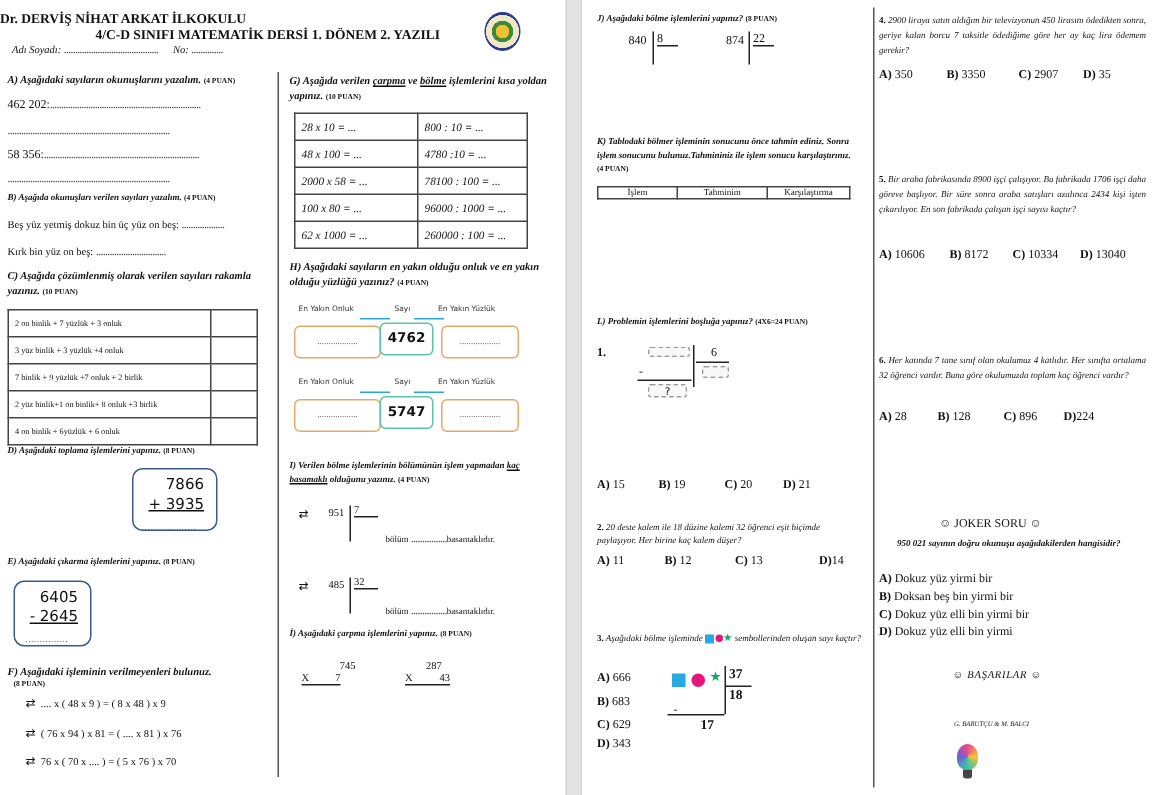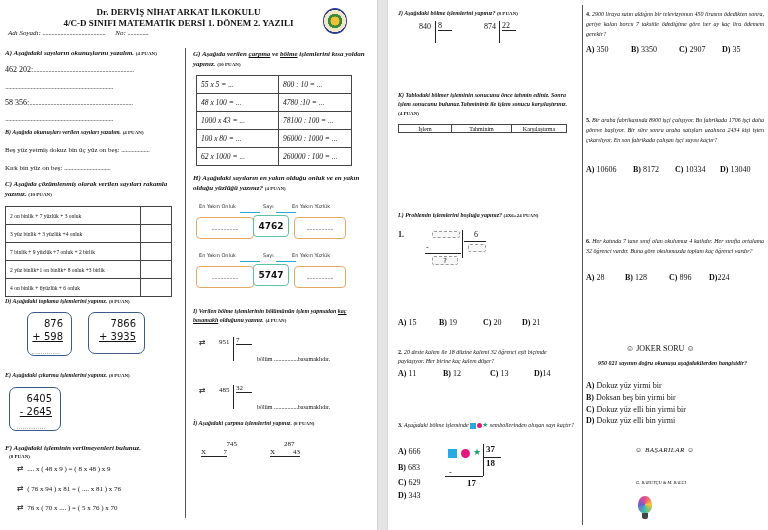--- a/index.html
+++ b/index.html
@@ -30,21 +30,21 @@
 .sym{font-family:"DejaVu Sans",sans-serif;font-size:8px}
 .opt{position:absolute;font-size:8px}
 .opt b{font-weight:bold}
 .dashbox{position:absolute;border:1px dashed #999;border-radius:2px;background:#f8f8f8}
 </style>
 </head>
 <body>
 
 <div id="p1" class="page">
 
-  <div class="abs b t9" style="left:0;width:377px;top:7px;text-align:center;padding-right:20px">Dr. DERVİŞ NİHAT ARKAT İLKOKULU</div>
+  <div class="abs b t9" style="left:0;width:377px;top:7px;text-align:left;padding-right:20px">Dr. DERVİŞ NİHAT ARKAT İLKOKULU</div>
   <div class="abs b t9" style="left:0;width:377px;top:18px;text-align:center;padding-right:20px">4/C-D SINIFI MATEMATİK DERSİ 1. DÖNEM 2. YAZILI</div>
   <div class="abs it t7" style="left:8px;top:28px">
     <span>Adı Soyadı:</span>
     <span class="dots">..........................................</span>
     <span style="margin-left:8px">No:</span>
     <span class="dots">..............</span>
   </div>
 
   <div class="abs" style="left:323px;top:8px;width:24px;height:26px;border-radius:50%;background:radial-gradient(circle,#f2c033 0 25%,#3b8a3a 26% 40%,#f2e6c8 41% 62%,#2a3b8c 63% 100%)"></div>
 
@@ -96,25 +96,20 @@
     <tr>
           <td style="font-size:5.5px">4 on binlik + 6yüzlük + 6 onluk</td>
           <td></td>
         </tr>
   </tbody>
     </table>
 
   <div class="abs b it t6" style="left:5px;top:298px">
     <span>D) Aşağıdaki toplama işlemlerini yapınız.</span> <span class="small">(8 PUAN)</span>
   </div>
-  <div class="box" style="left:27px;top:312px;width:45px;height:44px">
-    <div>876</div>
-    <div class="ubline">+ 598</div>
-    <div class="dotl">...............</div>
-  </div>
   <div class="box" style="left:88px;top:312px;width:57px;height:42px">
     <div>7866</div>
     <div class="ubline">+ 3935</div>
     <div class="dotl">...................</div>
   </div>
 
   <div class="abs b it t6" style="left:5px;top:372px">
     <span>E) Aşağıdaki çıkarma işlemlerini yapınız.</span> <span class="small">(8 PUAN)</span>
   </div>
   <div class="box" style="left:9px;top:387px;width:52px;height:44px">
@@ -134,29 +129,29 @@
   <div class="abs t7" style="left:17px;top:503px">
     <span class="sym">⇄</span>&nbsp;&nbsp;<span>76 x ( 70 x .... )  = ( 5 x 76 ) x 70</span>
   </div>
 
   <div class="abs b it t7" style="left:193px;top:49px;width:180px;line-height:10px">
     <span>G) Aşağıda verilen </span><span style="text-decoration:underline">çarpma</span><span> ve </span><span style="text-decoration:underline">bölme</span><span> işlemlerini kısa yoldan yapınız.</span> <span class="small">(10 PUAN)</span>
   </div>
   <table class="grid it" style="left:196px;top:75px;width:156px">
     <tbody>
         <tr>
-          <td style="width:82px">55 x 5 = ...</td>
+          <td style="width:82px">28 x 10 = ...</td>
           <td>800 : 10 = ...</td>
         </tr>
     <tr>
           <td>48 x 100 = ...</td>
           <td>4780 :10 = ...</td>
         </tr>
     <tr>
-          <td>1000 x 43 = ...</td>
+          <td>2000 x 58 = ...</td>
           <td>78100 : 100 = ...</td>
         </tr>
     <tr>
           <td>100 x 80 = ...</td>
           <td>96000 : 1000 = ...</td>
         </tr>
     <tr>
           <td>62 x 1000 = ...</td>
           <td>260000 : 100 = ...</td>
         </tr>
@@ -260,21 +255,21 @@
   <div class="opt" style="left:51px;top:318px"><b>B)</b> <span>19</span></div>
   <div class="opt" style="left:95px;top:318px"><b>C)</b> <span>20</span></div>
   <div class="opt" style="left:134px;top:318px"><b>D)</b> <span>21</span></div>
 
   <div class="abs it t6" style="left:10px;top:348px;width:172px;line-height:9px">
     <b style="font-style:normal">2.</b> <span>20 deste kalem ile 18 düzine kalemi 32 öğrenci eşit biçimde paylaşıyor. Her birine kaç kalem düşer?</span>
   </div>
   <div class="opt" style="left:10px;top:369px"><b>A)</b> <span>11</span></div>
   <div class="opt" style="left:55px;top:369px"><b>B)</b> <span>12</span></div>
   <div class="opt" style="left:102px;top:369px"><b>C)</b> <span>13</span></div>
-  <div class="opt" style="left:146px;top:369px"><b>D)</b><span>14</span></div>
+  <div class="opt" style="left:158px;top:369px"><b>D)</b><span>14</span></div>
 
   <div class="abs it t6" style="left:10px;top:421px;width:180px;line-height:9px">
     <b style="font-style:normal">3.</b> <span>Aşağıdaki bölme işleminde</span>
     <span style="display:inline-block;width:6px;height:6px;background:#27a9e1;vertical-align:middle"></span><span style="display:inline-block;width:5px;height:5px;border-radius:50%;background:#e6157d;vertical-align:middle;margin-left:1px"></span><span style="color:#1aa36f;font-family:'DejaVu Sans',sans-serif;font-size:7px;font-style:normal">★</span>
     <span>sembollerinden oluşan sayı kaçtır?</span>
   </div>
   <div class="opt" style="left:10px;top:447px"><b>A)</b> <span>666</span></div>
   <div class="opt" style="left:10px;top:463px"><b>B)</b> <span>683</span></div>
   <div class="opt" style="left:10px;top:478px"><b>C)</b> <span>629</span></div>
   <div class="opt" style="left:10px;top:491px"><b>D)</b> <span>343</span></div>

